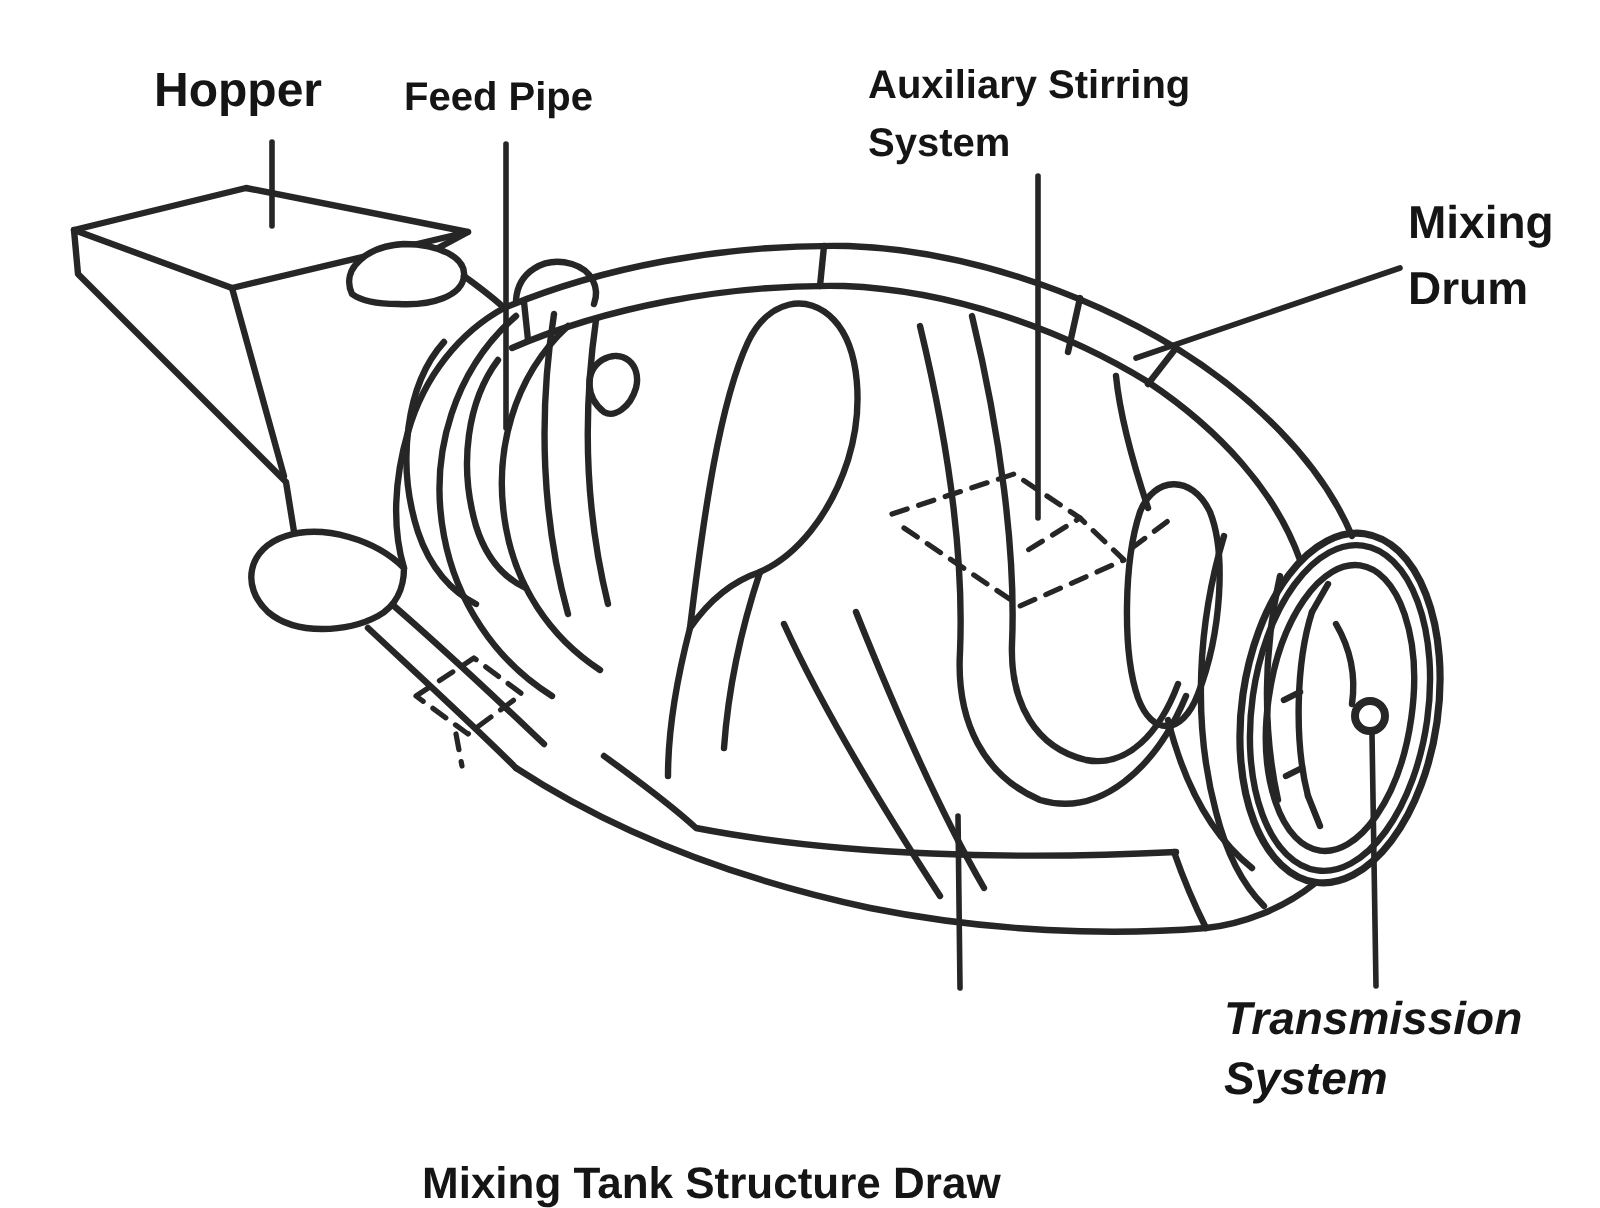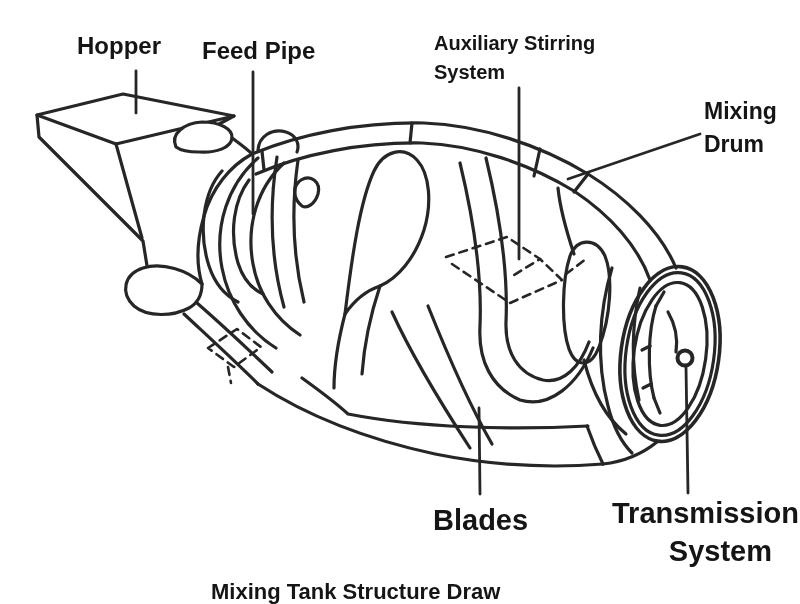--- a/index.html
+++ b/index.html
@@ -14,25 +14,25 @@
   svg.drawing{position:absolute;left:0;top:0;}
   .lbl{
     position:absolute;
     font-weight:700;
     color:#151515;
     white-space:nowrap;
     line-height:1.2;
   }
   .lbl.wrap{white-space:normal;}
   .lbl-hopper{left:77px;top:16px;font-size:24px;}
-  .lbl-feedpipe{left:202px;top:21px;font-size:24px;}
+  .lbl-feedpipe{left:202px;top:21px;font-size:20px;}
   .lbl-aux{left:434px;top:13px;font-size:20px;width:215px;line-height:1.45;}
   .lbl-drum{left:704px;top:79px;font-size:23px;width:100px;line-height:1.45;}
   .lbl-blades{left:433px;top:487px;font-size:29px;}
-  .lbl-trans{left:612px;top:479px;font-size:29px;width:160px;text-align:right;line-height:1.3;}
+  .lbl-trans{left:612px;top:479px;font-size:23px;width:160px;text-align:left;line-height:1.3;font-style:italic;}
   .lbl-caption{left:211px;top:563px;font-size:22px;letter-spacing:0px;text-align:center;}
 </style>
 </head>
 <body>
 
 <div class="stage">
 
   <svg class="drawing" width="800" height="604" viewBox="0 0 800 604" fill="none" stroke="#262626" stroke-width="3.2" stroke-linecap="round" stroke-linejoin="round">
 
     <g>
@@ -129,18 +129,17 @@
   </svg>
 
   <div class="lbl lbl-hopper">Hopper</div>
 
   <div class="lbl lbl-feedpipe">Feed Pipe</div>
 
   <div class="lbl lbl-aux wrap">Auxiliary Stirring System</div>
 
   <div class="lbl lbl-drum wrap">Mixing Drum</div>
 
-  <div class="lbl lbl-blades">Blades</div>
 
   <div class="lbl lbl-trans wrap">Transmission System</div>
 
   <div class="lbl lbl-caption">Mixing Tank Structure Draw</div>
 </div>
 
 </body></html>

